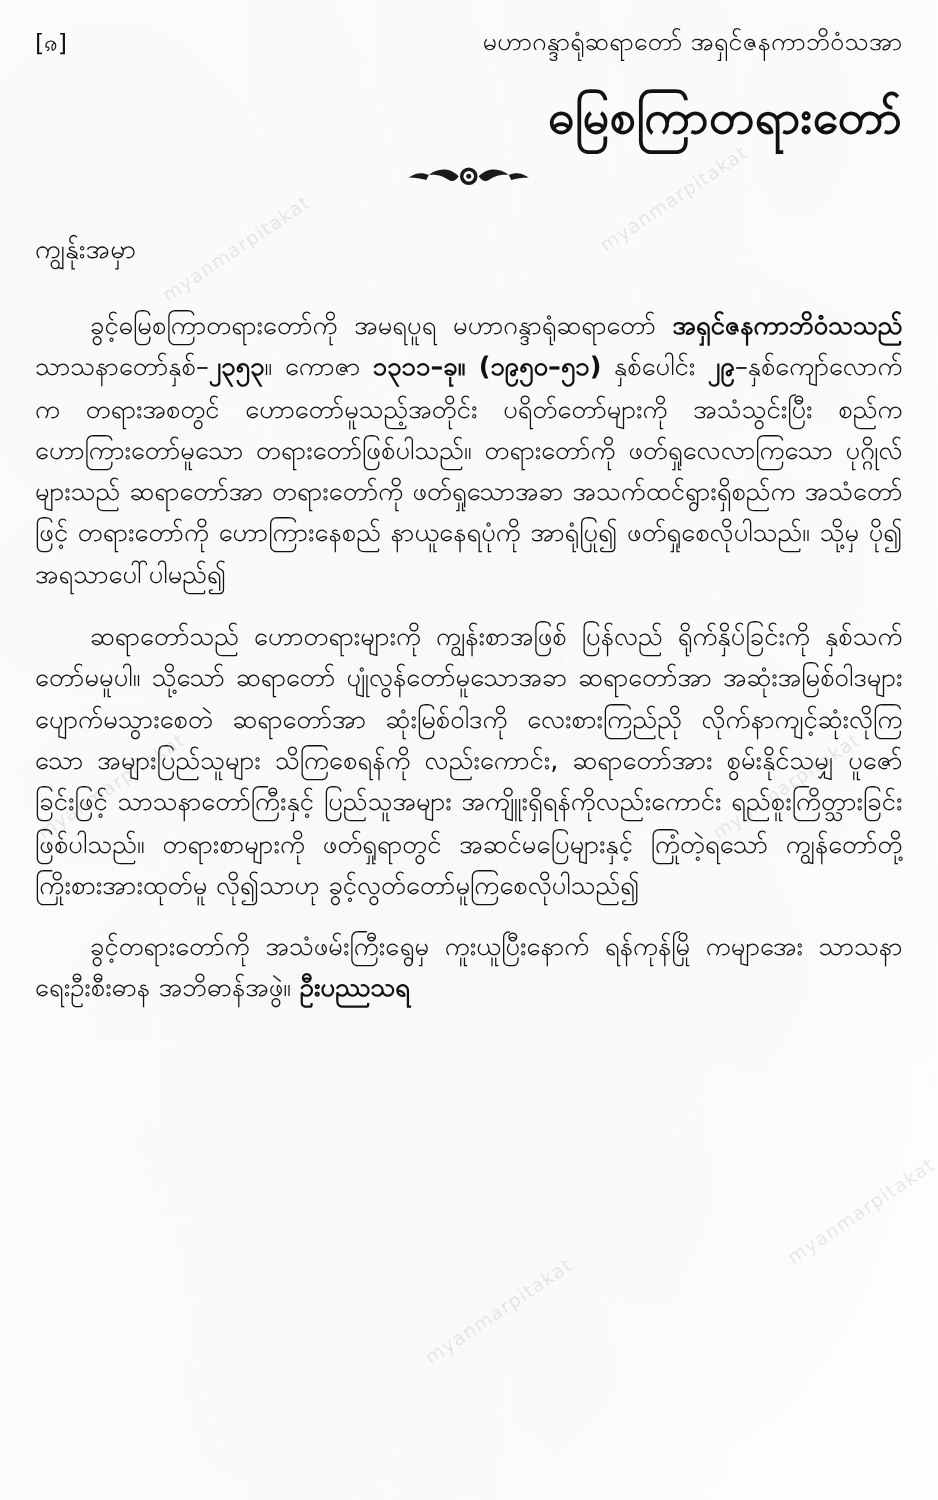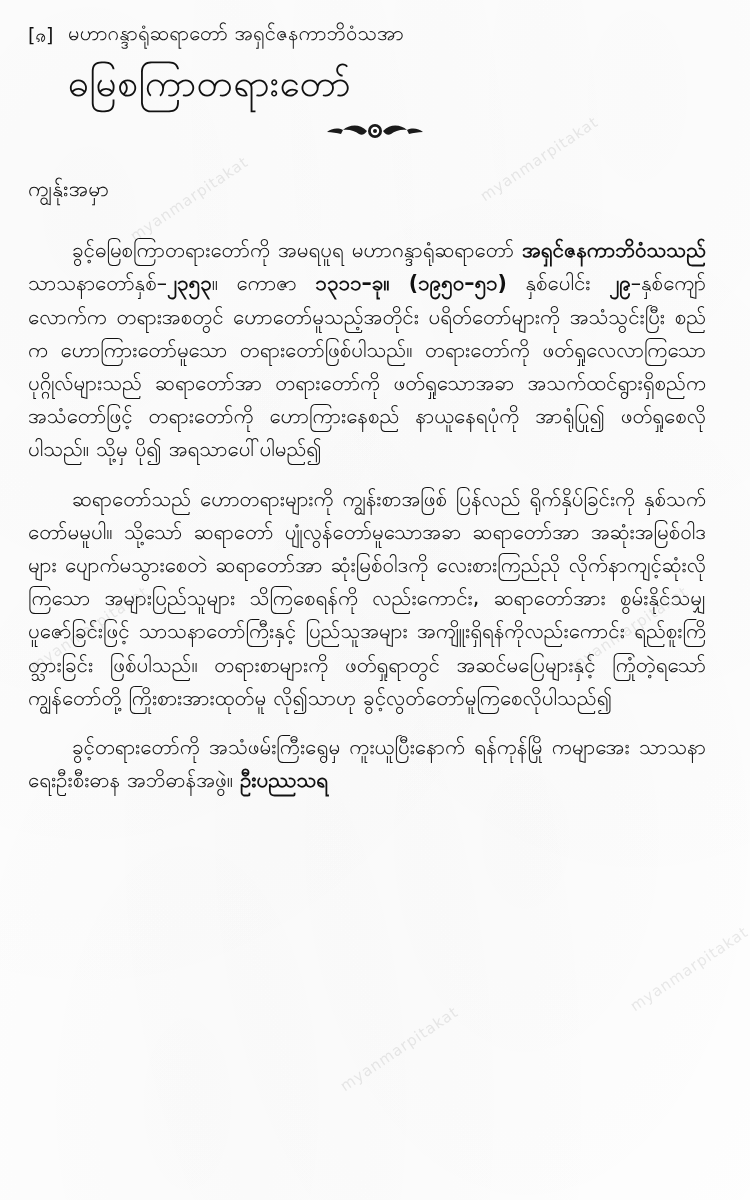--- a/index.html
+++ b/index.html
@@ -66,33 +66,33 @@
   }
   .page-marker {
     font-size: 19px;
     line-height: 1.2;
     padding-top: 4px;
     flex: 0 0 auto;
     min-width: 34px;
   }
   .header-texts {
     flex: 1 1 auto;
-    text-align: left;
+    text-align: right;
   }
   .byline {
     font-size: 20px;
     line-height: 1.35;
     letter-spacing: 0.2px;
     white-space: nowrap;
   }
   .main-title {
     font-size: 37px;
-    font-weight: normal;
+    font-weight: bold;
     line-height: 1.25;
-    margin-top: 14px;
+    margin-top: 24px;
     letter-spacing: 0.5px;
   }
 
   .ornament {
     text-align: center;
     margin-top: 12px;
     height: 26px;
     position: relative;
   }
   .ornament svg { display: inline-block; vertical-align: middle; }
@@ -100,21 +100,21 @@
   .subheading {
     font-size: 21px;
     margin-top: 30px;
     letter-spacing: 0.3px;
   }
 
   .body {
     margin-top: 28px;
   }
   p.para {
-    margin: 0 16px 16px 0;
+    margin: 0 0 16px 0;
     font-size: 20.5px;
     line-height: 1.62;
     text-align: justify;
     text-justify: inter-word;
     text-indent: 44px;
     word-spacing: 0.5px;
   }
   p.para.tight { margin-bottom: 14px; }
   p.para b { font-weight: bold; }
 </style>

